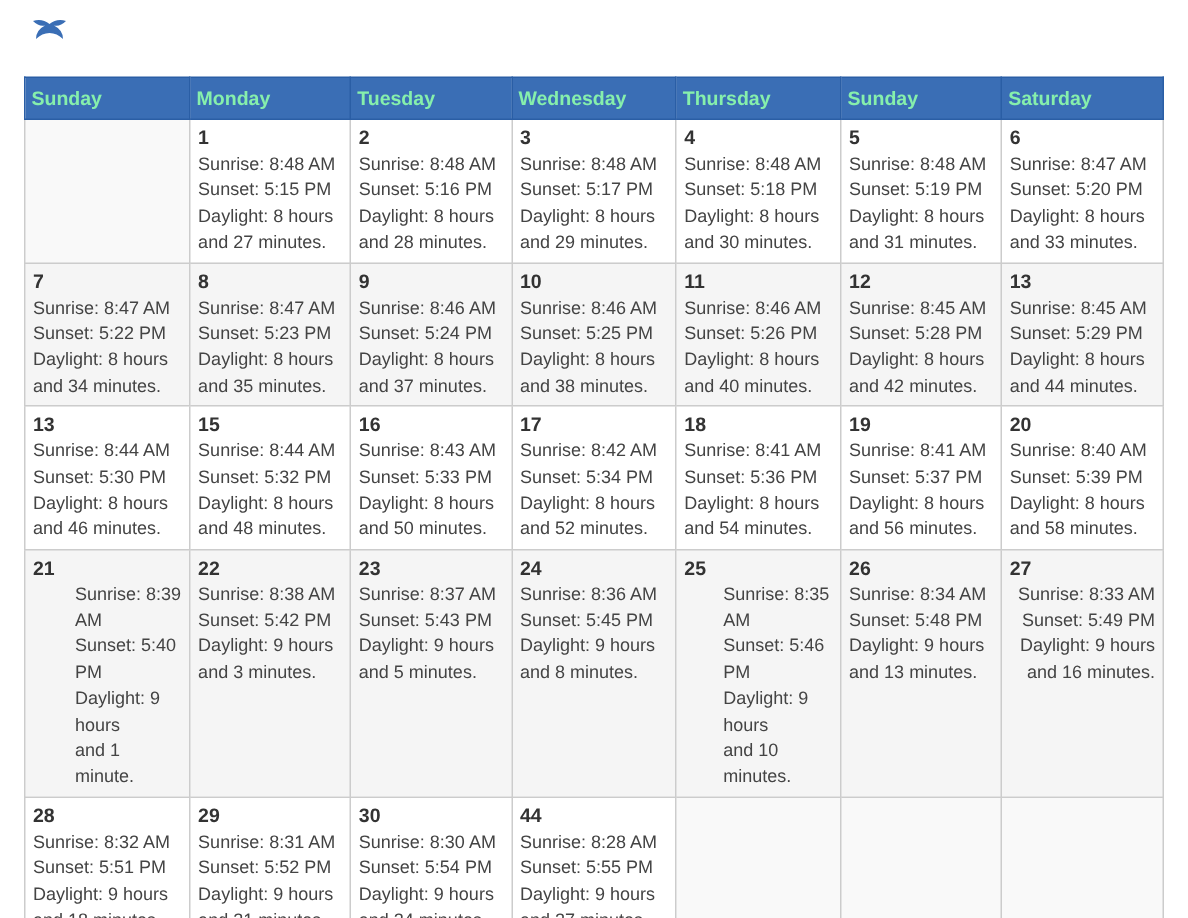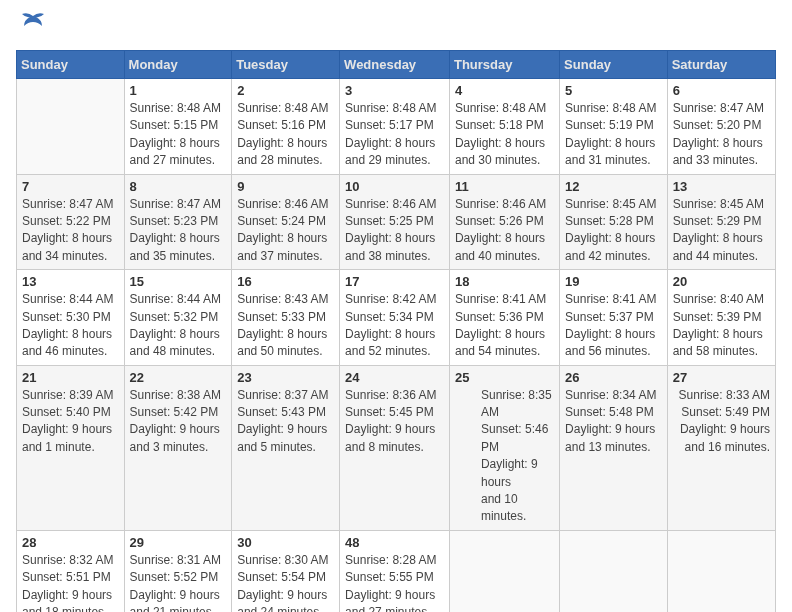--- a/index.html
+++ b/index.html
@@ -33,21 +33,21 @@
       font-size: 15px;
       color: #555;
     }
     .calendar {
       width: 100%;
       border-collapse: collapse;
       font-size: 11px;
     }
     .calendar thead tr th {
       background-color: #3a6eb5;
-      color: #e5e5e5;
+      color: #86efac;
       padding: 6px 4px;
       text-align: left;
       font-size: 13px;
       font-weight: bold;
       border: 1px solid #2a5ea5;
     }
     .calendar tbody tr td {
       vertical-align: top;
       border: 1px solid #ccc;
       padding: 4px 5px;
@@ -253,21 +253,21 @@
           <span class="day-number">20</span>
           <div class="day-info" style="white-space: pre-line;">Sunrise: 8:40 AM
 Sunset: 5:39 PM
 Daylight: 8 hours
 and 58 minutes.</div>
         </td>
       </tr>
       <tr>
         <td>
           <span class="day-number">21</span>
-          <div class="day-info" style="white-space: pre-line;">Sunrise: 8:39 AM
+          <div class="day-info" style="white-space: pre-line; margin-left: 28px;">Sunrise: 8:39 AM
 Sunset: 5:40 PM
 Daylight: 9 hours
 and 1 minute.</div>
         </td>
         <td>
           <span class="day-number">22</span>
           <div class="day-info" style="white-space: pre-line;">Sunrise: 8:38 AM
 Sunset: 5:42 PM
 Daylight: 9 hours
 and 3 minutes.</div>
@@ -324,21 +324,21 @@
 and 21 minutes.</div>
         </td>
         <td>
           <span class="day-number">30</span>
           <div class="day-info" style="white-space: pre-line;">Sunrise: 8:30 AM
 Sunset: 5:54 PM
 Daylight: 9 hours
 and 24 minutes.</div>
         </td>
         <td>
-          <span class="day-number">48</span>
+          <span class="day-number">44</span>
           <div class="day-info" style="white-space: pre-line;">Sunrise: 8:28 AM
 Sunset: 5:55 PM
 Daylight: 9 hours
 and 27 minutes.</div>
         </td>
         <td class="empty-cell"></td>
         <td class="empty-cell"></td>
         <td class="empty-cell"></td>
       </tr>
     </tbody>

